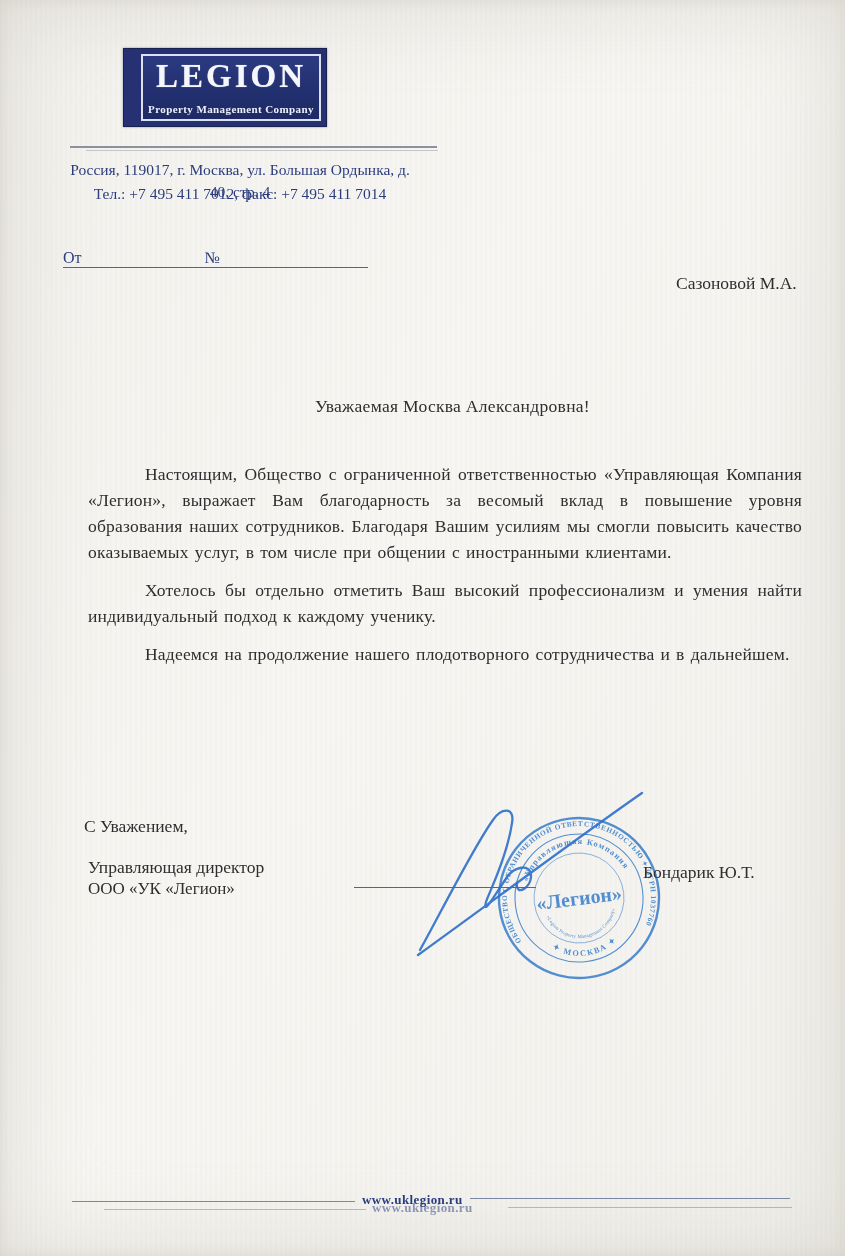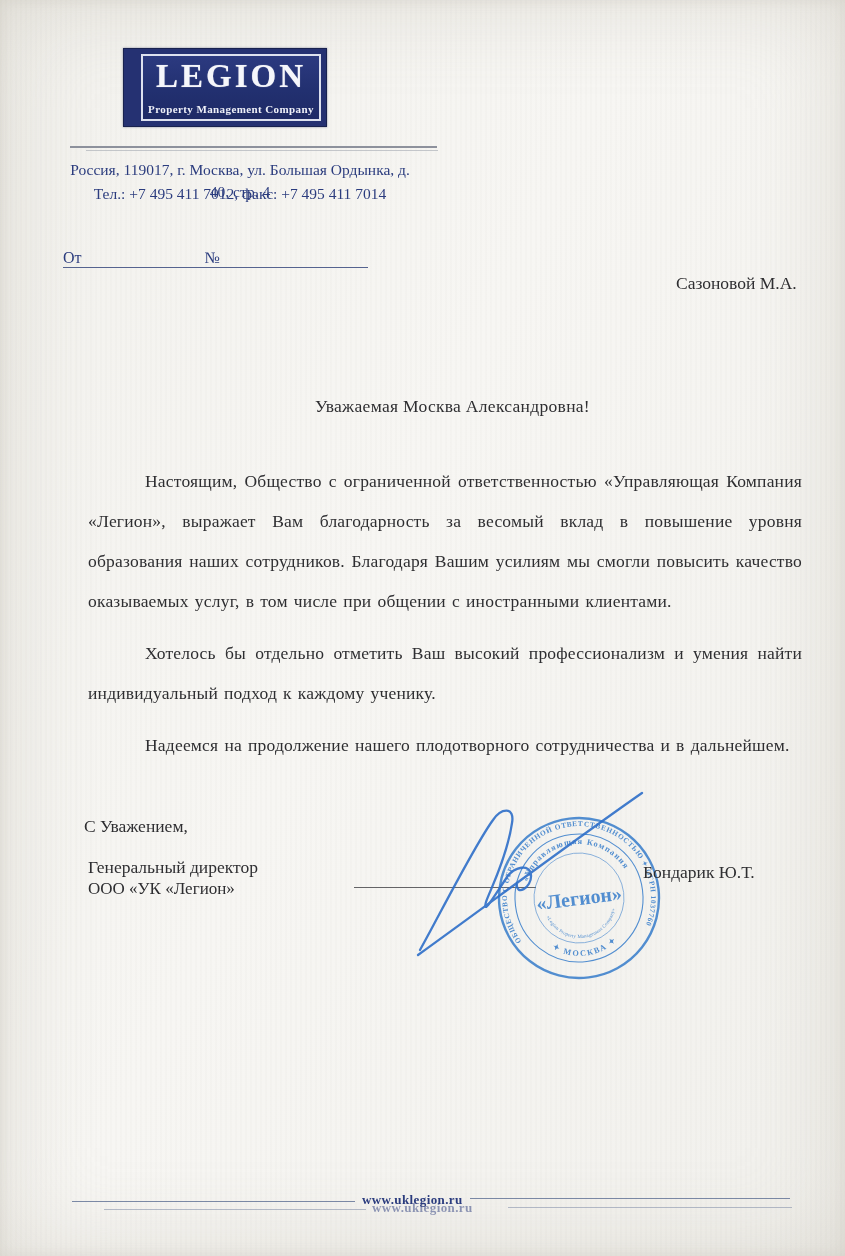--- a/index.html
+++ b/index.html
@@ -39,21 +39,21 @@
   .addr{left:60px;width:360px;text-align:center;color:#2b3c7e;font-size:15.5px;line-height:22px;}
   .ref-row{left:63px;width:305px;display:flex;align-items:flex-end;color:#2b3c7e;font-size:16px;height:20px;}
   .ref-label{padding:0 2px 0 0;white-space:nowrap;border-bottom:1.3px solid #55638f;}
   .ref-fill{border-bottom:1.3px solid #55638f;height:100%;}
 
   .black-serif{color:#2e2e31;}
 
   
   .body-text{left:88px;top:461px;width:714px;}
   .body-text p{
-    margin:0 0 12px 0;font-size:17.5px;line-height:40px;text-align:justify;
+    margin:0 0 12px 0;font-size:17.5px;line-height:26px;text-align:justify;
     text-indent:57px;word-spacing:1.5px;letter-spacing:.2px;color:#2e2e31;
   }
 
   .sig-line{left:354px;top:887px;width:182px;height:1.4px;background:#4a4a4e;opacity:.85;}
 
   .footer-line{background:#5d6e92;height:1.4px;opacity:.8;}
   .footer-line-ghost{background:#7d8aa5;height:1px;opacity:.55;}
   .site{color:#2b3c7e;font-weight:bold;font-size:13px;letter-spacing:.4px;}
   .site-ghost{opacity:.5;}
 
@@ -88,21 +88,21 @@
 
   <div class="abs black-serif" style="left:315px;top:396px;font-size:17.5px;letter-spacing:.3px;">Уважаемая Москва Александровна!</div>
 
   <div class="abs body-text">
     <p>Настоящим, Общество с ограниченной ответственностью «Управляющая Компания «Легион», выражает Вам благодарность за весомый вклад в повышение уровня образования наших сотрудников. Благодаря Вашим усилиям мы смогли повысить качество оказываемых услуг, в том числе при общении с иностранными клиентами.</p>
     <p>Хотелось бы отдельно отметить Ваш высокий профессионализм и умения найти индивидуальный подход к каждому ученику.</p>
     <p>Надеемся на продолжение нашего плодотворного сотрудничества и в дальнейшем.</p>
   </div>
 
   <div class="abs black-serif" style="left:84px;top:816px;font-size:17.5px;">С Уважением,</div>
-  <div class="abs black-serif" style="left:88px;top:857px;font-size:17.5px;">Генеральный директор</div>
+  <div class="abs black-serif" style="left:88px;top:857px;font-size:17.5px;">Управляющая директор</div>
   <div class="abs black-serif" style="left:88px;top:879px;font-size:17px;">ООО «УК «Легион»</div>
 
   <div class="abs sig-line"></div>
 
   <svg class="abs" style="left:494px;top:813px;" width="170" height="170" viewBox="0 0 170 170">
     <defs>
       <path id="stampOuterPath" d="M 22.6,121 A 72,72 0 1 1 147.4,121"></path>
       <path id="stampInnerTopPath" d="M 31,85 A 54,54 0 0 1 139,85"></path>
       <path id="stampCityPath" d="M 33,91 A 52,52 0 0 0 137,91"></path>
       <path id="stampEnBottomPath" d="M 49,89 A 36,36 0 0 0 121,89"></path>

